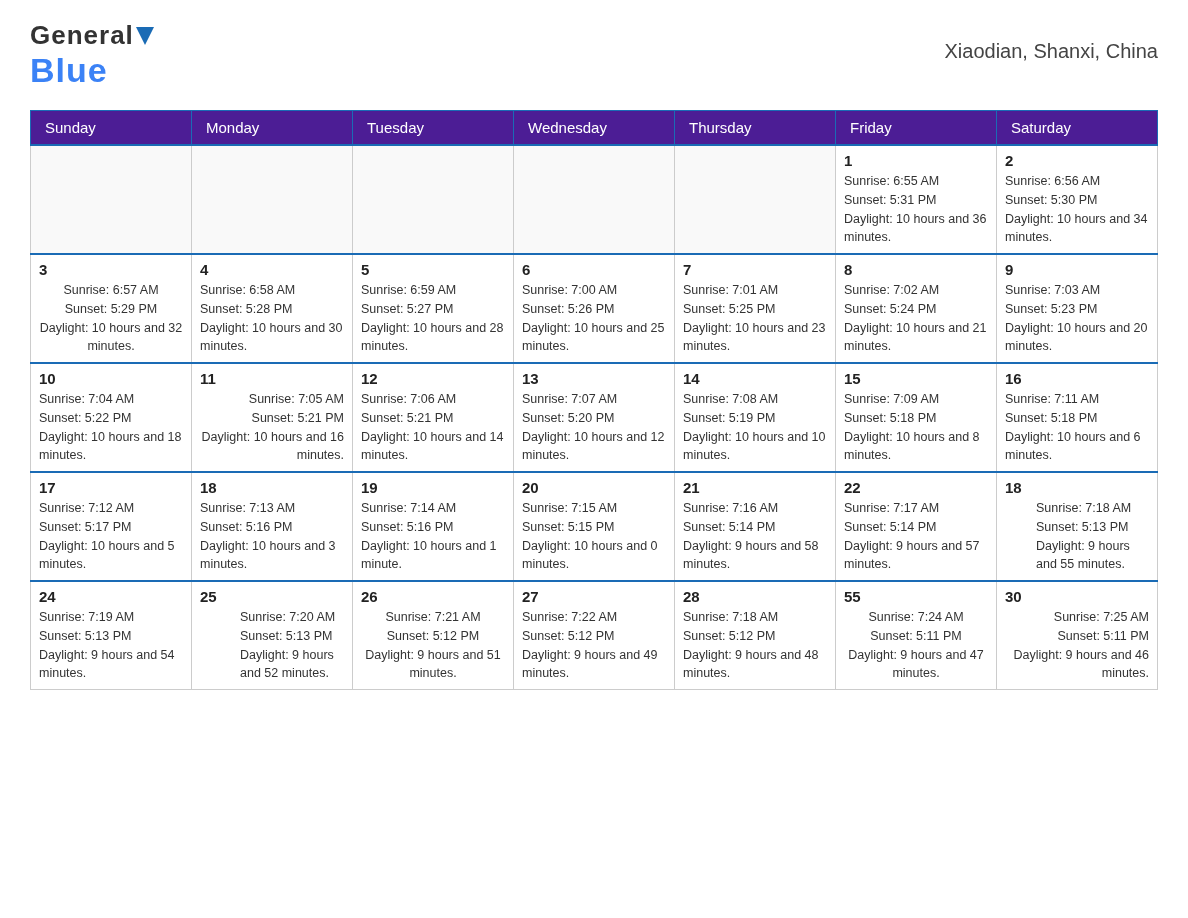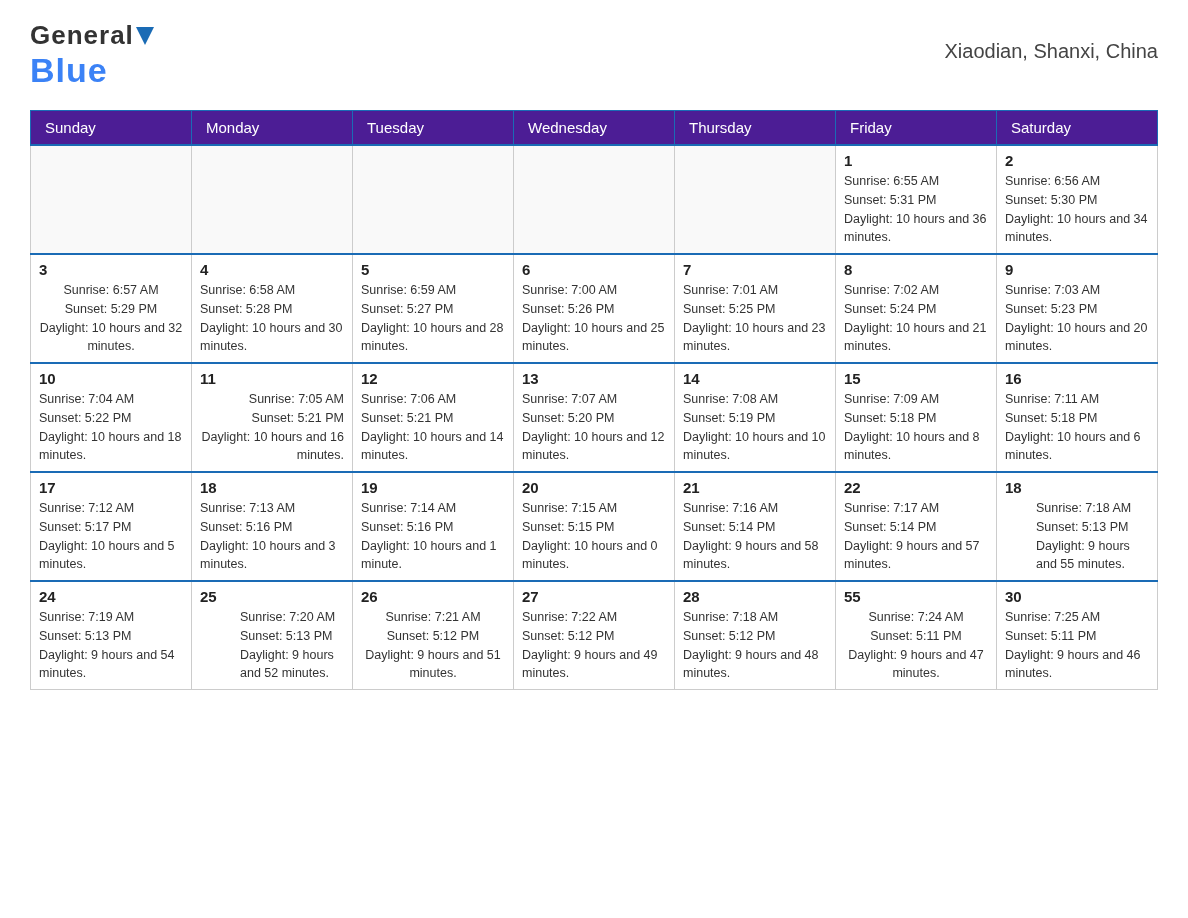--- a/index.html
+++ b/index.html
@@ -306,19 +306,19 @@
 Daylight: 9 hours and 48 minutes.</div>
         </td>
         <td>
           <span class="day-number">55</span>
           <div class="day-info" style="white-space: pre-line; text-align: center;">Sunrise: 7:24 AM
 Sunset: 5:11 PM
 Daylight: 9 hours and 47 minutes.</div>
         </td>
         <td>
           <span class="day-number">30</span>
-          <div class="day-info" style="white-space: pre-line;">Sunrise: 7:25 AM
+          <div class="day-info" style="white-space: pre-line; text-align: right;">Sunrise: 7:25 AM
 Sunset: 5:11 PM
 Daylight: 9 hours and 46 minutes.</div>
         </td>
       </tr>
     </tbody>
 </table>
 
 </body></html>

